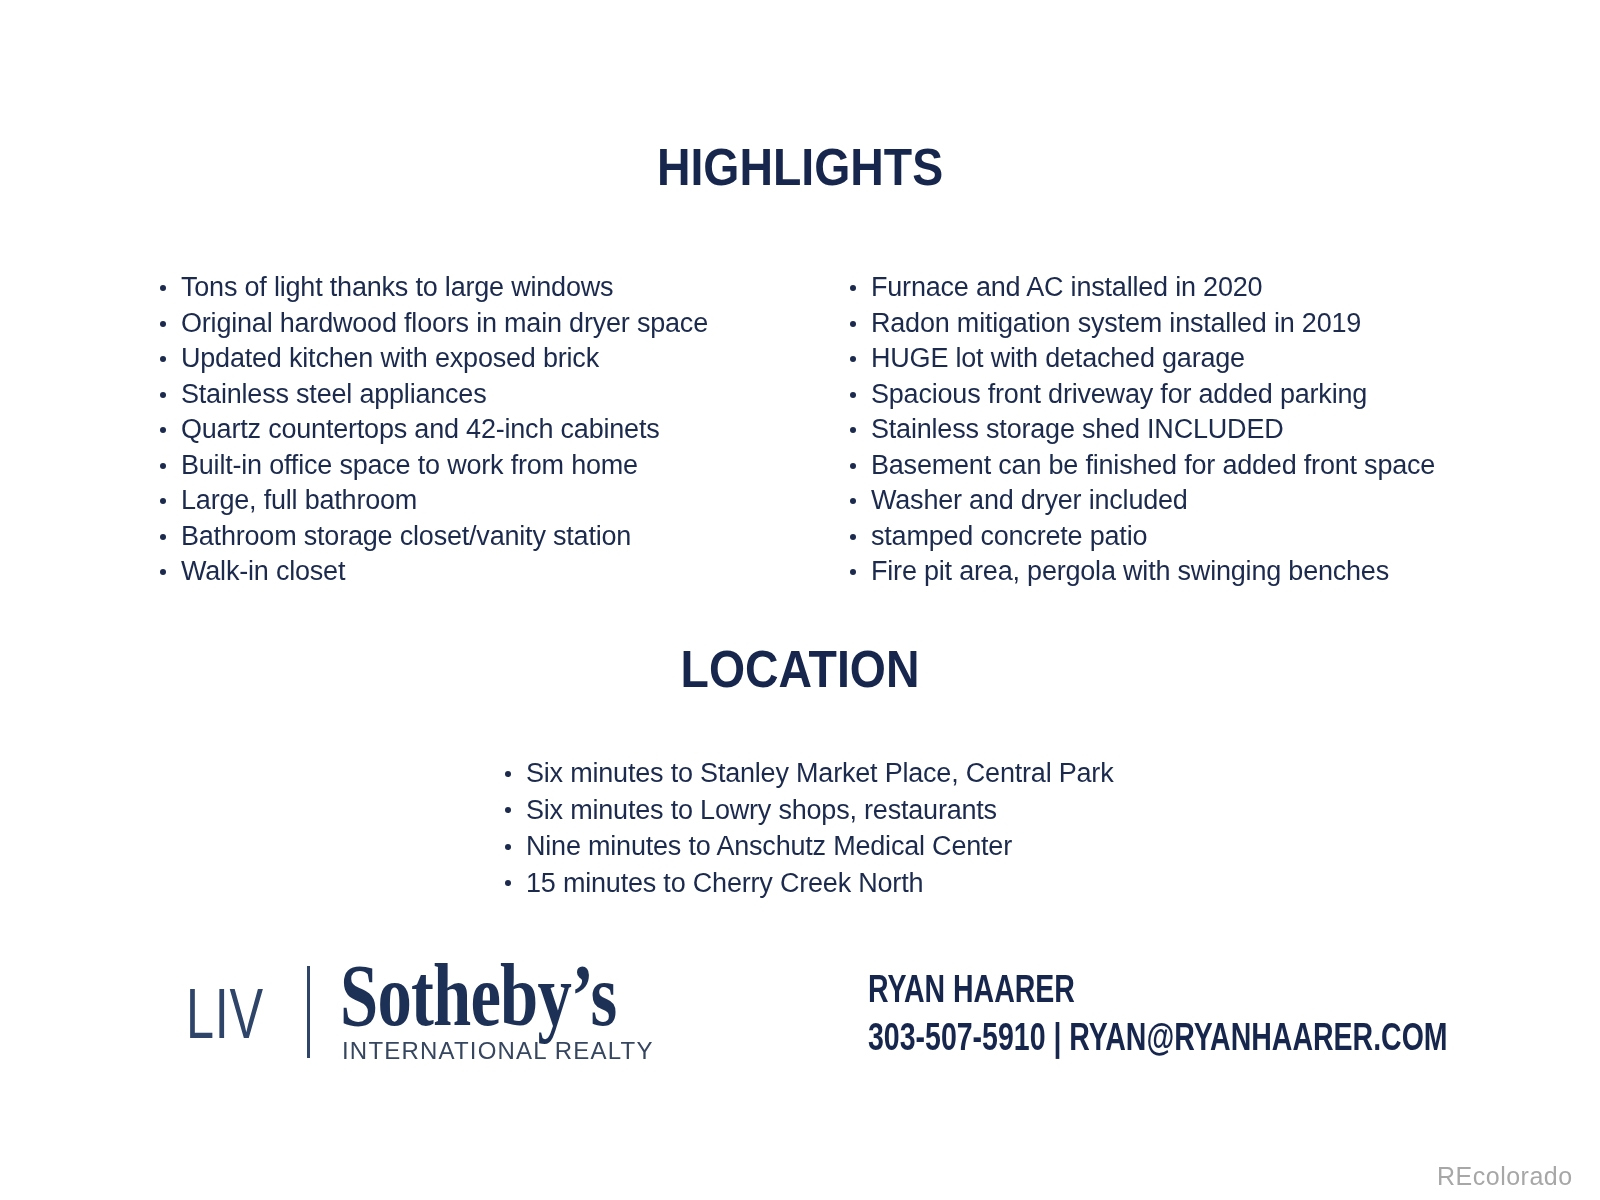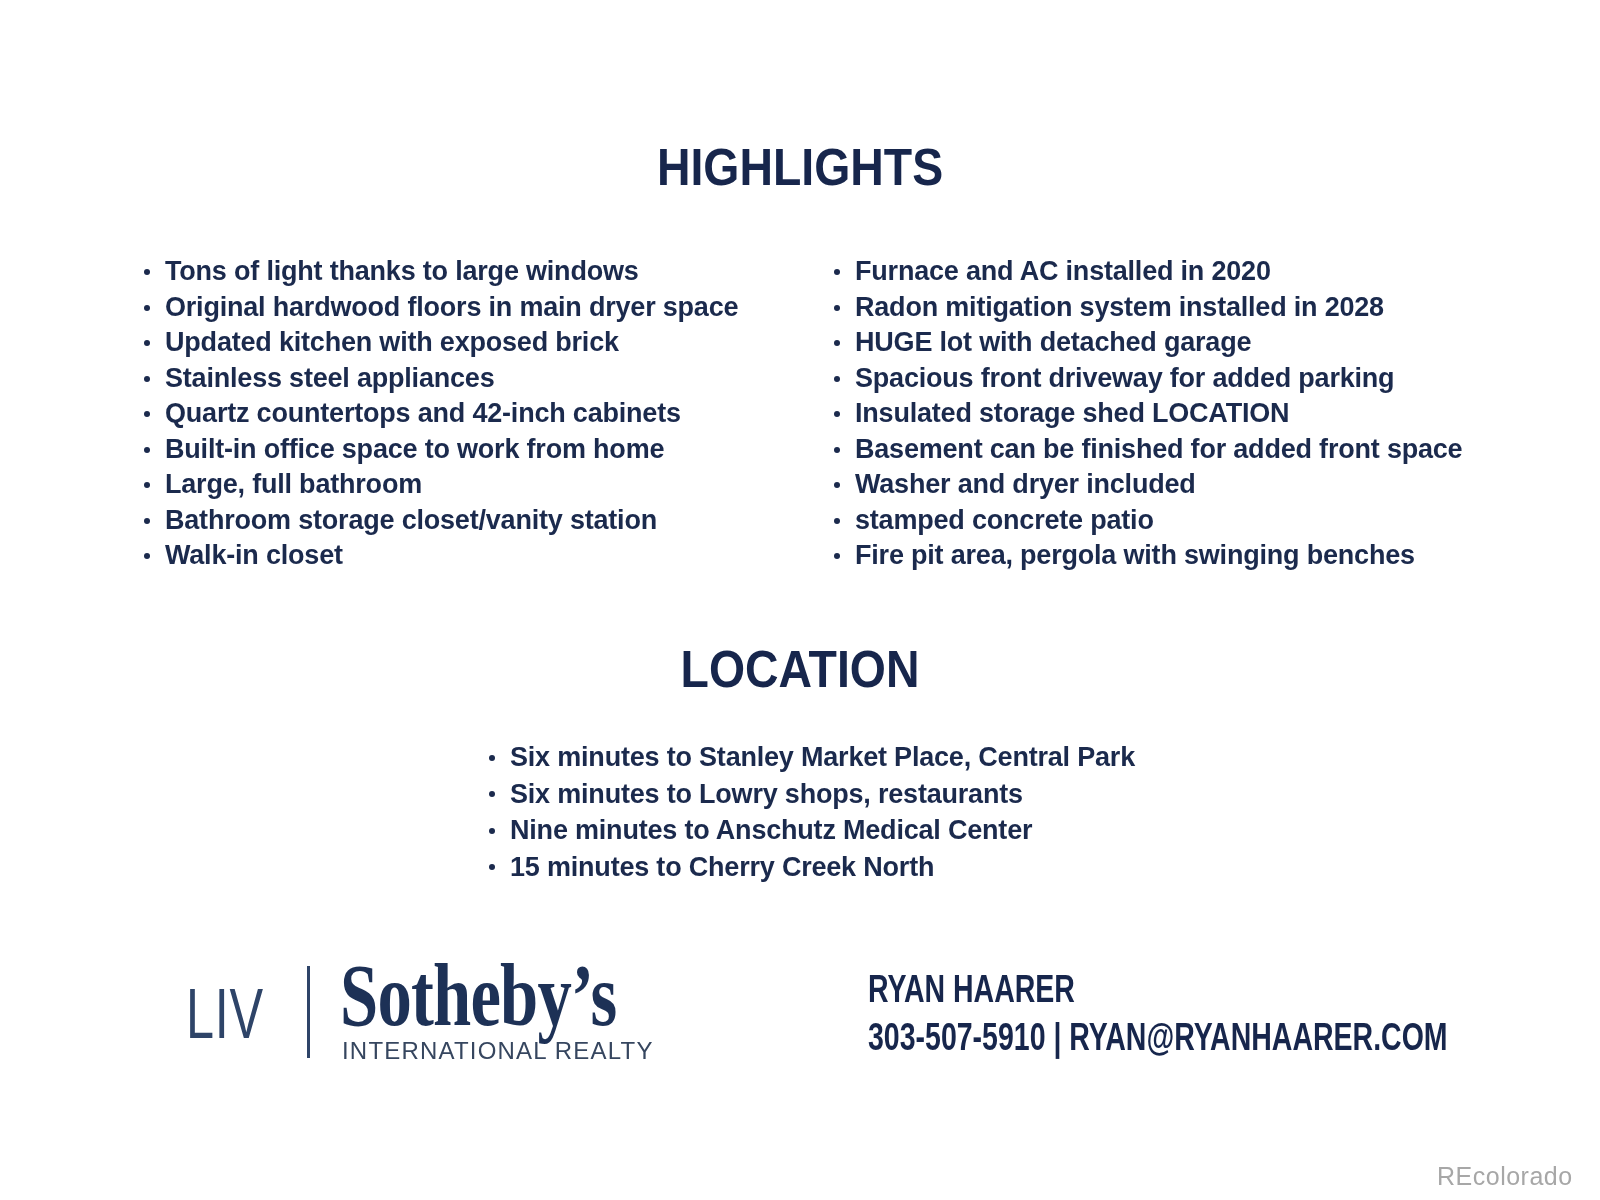--- a/index.html
+++ b/index.html
@@ -26,24 +26,23 @@
     font-weight: bold;
     color: #17264c;
     transform: scaleX(0.91);
     white-space: nowrap;
   }
   #highlights-title { top: 142px; }
   #location-title  { top: 644px; }
 
   ul.bullet-list {
     position: absolute;
-    margin: 0;
+    margin: 16px;
     padding: 0;
     list-style: none;
-    font-weight: bold;
   }
   ul.bullet-list li {
     position: relative;
     padding-left: 28px;
     font-size: 27px;
     line-height: 35.5px;
     letter-spacing: -0.2px;
     white-space: nowrap;
     color: #1b2a4d;
   }
@@ -162,24 +161,24 @@
       <li>Stainless steel appliances</li>
       <li>Quartz countertops and 42-inch cabinets</li>
       <li>Built-in office space to work from home</li>
       <li>Large, full bathroom</li>
       <li>Bathroom storage closet/vanity station</li>
       <li>Walk-in closet</li>
     </ul>
 
   <ul id="highlights-right" class="bullet-list">
       <li>Furnace and AC installed in 2020</li>
-      <li>Radon mitigation system installed in 2028</li>
+      <li>Radon mitigation system installed in 2019</li>
       <li>HUGE lot with detached garage</li>
       <li>Spacious front driveway for added parking</li>
-      <li>Insulated storage shed LOCATION</li>
+      <li>Stainless storage shed INCLUDED</li>
       <li>Basement can be finished for added front space</li>
       <li>Washer and dryer included</li>
       <li>stamped concrete patio</li>
       <li>Fire pit area, pergola with swinging benches</li>
     </ul>
 
   <div id="location-title" class="section-title">LOCATION</div>
 
   <ul id="location-list" class="bullet-list">
       <li>Six minutes to Stanley Market Place, Central Park</li>

